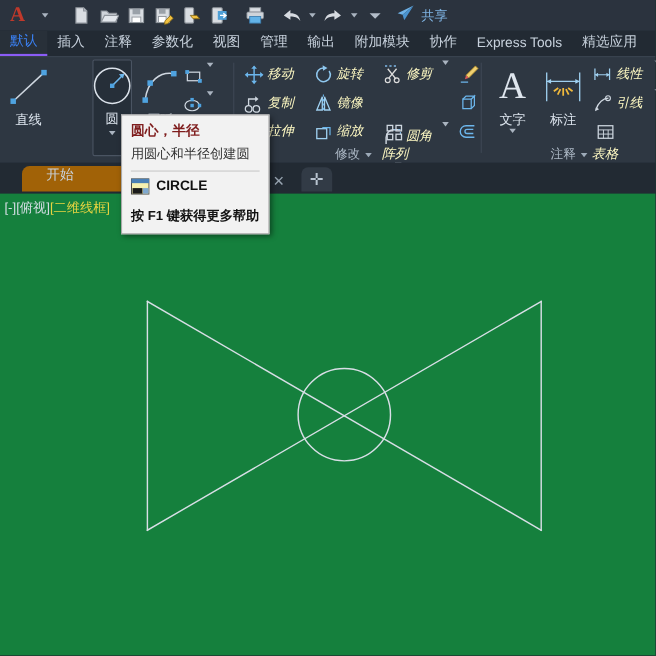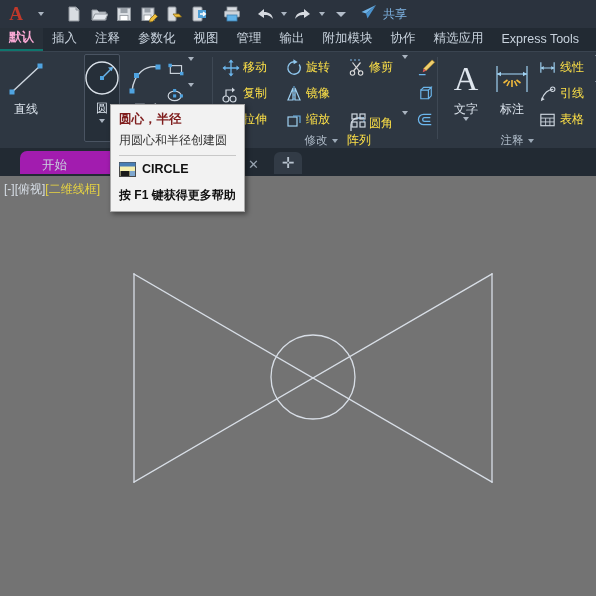--- a/index.html
+++ b/index.html
@@ -48,22 +48,22 @@
     background: #222a33;
     display: flex; align-items: flex-end;
     font-size: 12.5px;
   }
   .rtab {
     padding: 2px 9px 4px 9px;
     color: #c8d2dd; white-space: nowrap;
     height: 23px; display: flex; align-items: center;
   }
   .rtab.active {
-    color: #f9a8d4; font-weight: bold;
-    border-bottom: 2px solid #0f766e;
+    color: #3b82f6; font-weight: normal;
+    border-bottom: 2px solid #8b5cf6;
     background: #283039;
   }
 
   
   .ribbon {
     position: absolute; left: 0; top: 51px; width: 596px; height: 97px;
     background: #2e3742;
     border-top: 1px solid #3a4450;
   }
   .panel { position: absolute; top: 0; height: 97px; }
@@ -89,21 +89,21 @@
     background: #262f39;
     border: 1px solid #4a5462;
     border-radius: 2px;
   }
 
   
   .smrow {
     position: absolute;
     display: flex; align-items: center; gap: 3px;
   }
-  .smrow .lbl { color: #fde047; font-size: 12px; white-space: nowrap; }
+  .smrow .lbl { color: #fef9c3; font-size: 12px; white-space: nowrap; font-style: italic; }
   .icon-sm { width: 19px; height: 19px; display:flex; align-items:center; justify-content:center; }
 
   
   .tooltip {
     position: absolute; left: 110px; top: 104px;
     width: 135px; background: #f2f2f2;
     border: 1px solid #a9a9a9;
     box-shadow: 2px 2px 5px rgba(0,0,0,0.45);
     z-index: 50;
     padding: 6px 8px 7px 8px;
@@ -116,42 +116,42 @@
   .tt-help { color: #111; font-size: 12px; font-weight: bold; }
 
   
   .doctabs {
     position: absolute; left: 0; top: 148px; width: 596px; height: 28px;
     background: #222a33;
   }
   .doctab {
     position: absolute; left: 20px; top: 3px;
     height: 23px; width: 112px;
-    background: #a21caf;
+    background: #a16207;
     border-radius: 7px 7px 0 0;
-    display: flex; align-items: flex-end;
+    display: flex; align-items: flex-start;
     padding-left: 22px;
     color: #c9d3de; font-size: 12.5px;
   }
   .tab-close {
     position: absolute; left: 248px; top: 9px;
     color: #99a5b2; font-size: 13px; font-weight: bold;
   }
   .tab-plus {
     position: absolute; left: 274px; top: 4px;
     width: 28px; height: 22px;
     background: #323b46; border-radius: 6px 6px 0 0;
     display: flex; align-items: center; justify-content: center;
     color: #b9c4d0; font-size: 15px;
   }
 
   
   .canvas {
     position: absolute; left: 0; top: 176px; width: 596px; height: 420px;
-    background: #737373;
+    background: #15803d;
     overflow: hidden;
   }
   .vplabel {
     position: absolute; left: 4px; top: 5px;
     font-size: 12px; white-space: nowrap;
   }
   .vp-a { color: #d7dee6; }
   .vp-b { color: #d7dee6; }
   .vp-c { color: #e8d441; }
   .drawing { position: absolute; left: 0; top: 0; }
@@ -262,22 +262,22 @@
   <div class="ribbon-tabs">
     <div class="rtab active">默认</div>
     <div class="rtab">插入</div>
     <div class="rtab">注释</div>
     <div class="rtab">参数化</div>
     <div class="rtab">视图</div>
     <div class="rtab">管理</div>
     <div class="rtab">输出</div>
     <div class="rtab">附加模块</div>
     <div class="rtab">协作</div>
+    <div class="rtab">Express Tools</div>
     <div class="rtab">精选应用</div>
-    <div class="rtab">Express Tools</div>
   </div>
 
   <div class="ribbon">
 
     <div class="panel" style="left:0; width:212px;">
 
       <div class="bigbtn" style="left:4px; top:4px;">
         <span class="ico">
           <svg width="40" height="40" viewBox="0 0 40 40">
             <line x1="6" y1="33" x2="34" y2="7" stroke="#cfd7e0" stroke-width="1.4"></line>
@@ -517,21 +517,21 @@
           <svg width="20" height="18" viewBox="0 0 20 18">
             <path d="M4 15 C6 8 11 4 16 4" stroke="#cfd7e0" stroke-width="1.2" fill="none"></path>
             <path d="M3 16.5 l1 -4 l3 2 z" fill="#cfd7e0"></path>
             <circle cx="15.5" cy="4" r="2.3" stroke="#cfd7e0" stroke-width="1.1" fill="none"></circle>
           </svg>
         </span>
         <span class="lbl">引线</span>
         <span style="margin-left:8px"><span class="caret-sm"></span></span>
       </div>
 
-      <div class="smrow" style="left:100px; top:58px;">
+      <div class="smrow" style="left:100px; top:58px;flex-direction:column;">
         <span class="icon-sm">
           <svg width="20" height="18" viewBox="0 0 20 18">
             <rect x="3" y="3" width="14" height="12" stroke="#cfd7e0" stroke-width="1.2" fill="none"></rect>
             <path d="M3 7 h14 M3 11 h14 M8 7 v8 M12.5 7 v8" stroke="#cfd7e0" stroke-width="0.9"></path>
           </svg>
         </span>
         <span class="lbl">表格</span>
       </div>
 
       <div class="panel-title">

